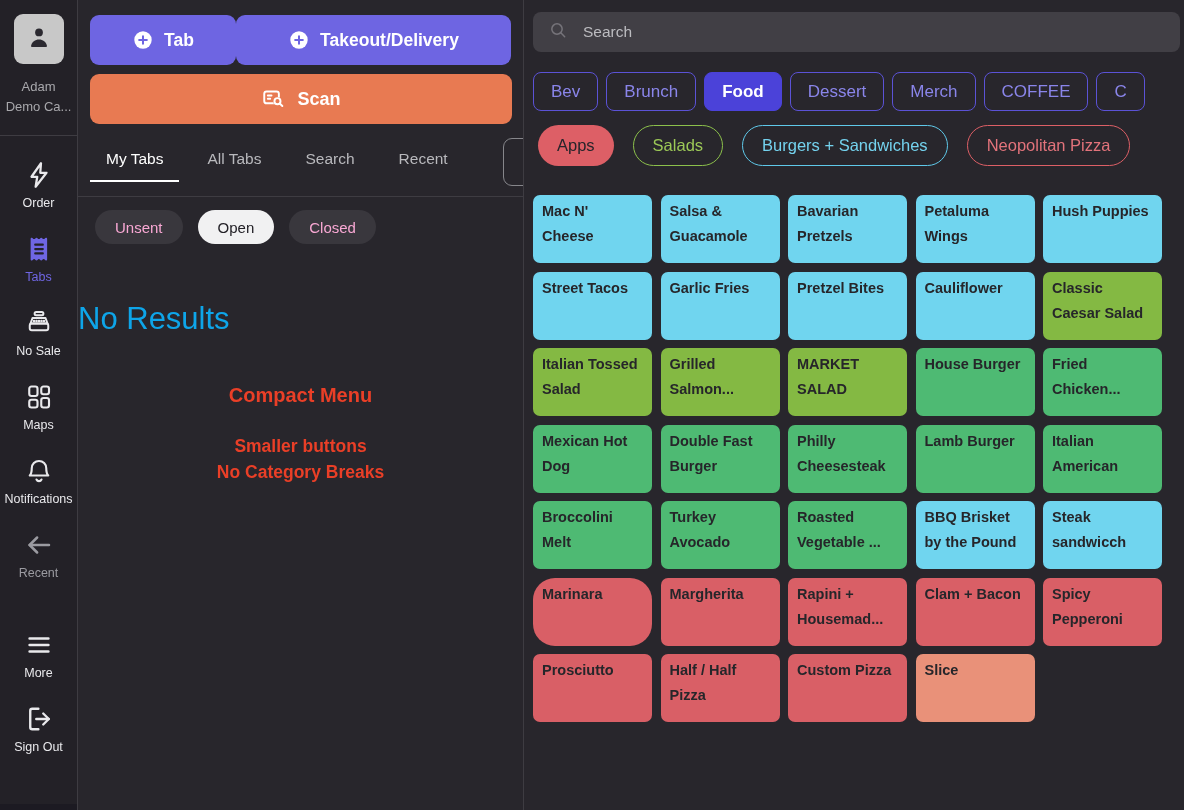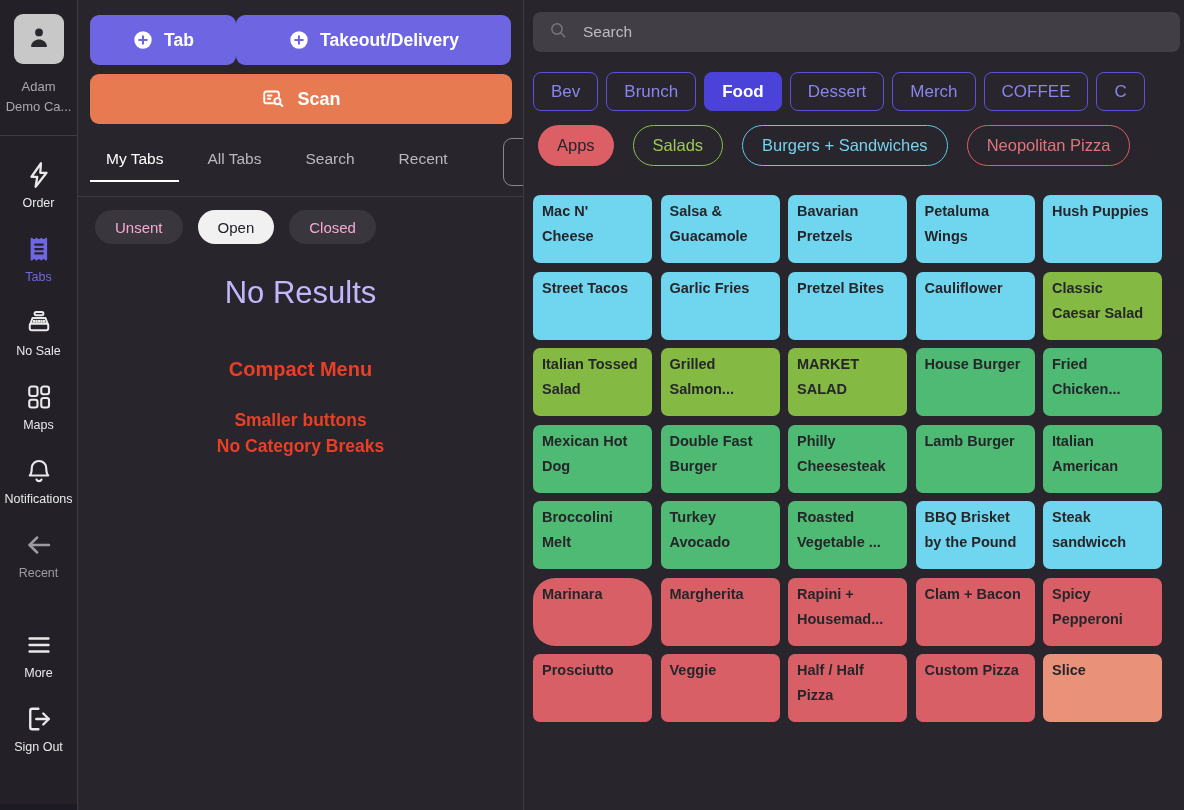--- a/index.html
+++ b/index.html
@@ -36,21 +36,21 @@
   .plus-ico svg, .scan-ico svg { width:22px; height:22px; display:block; }
   .scan-ico svg { width:26px; height:26px; }
   .tabs-row { display:flex; align-items:flex-end; margin:14px 12px 0; height:44px; gap:12px; }
   .mtab { color:#b9b9bd; font-size:15.5px; padding:0 16px 14px; cursor:pointer; white-space:nowrap; }
   .mtab.active { color:#fff; border-bottom:2.5px solid #fff; padding-bottom:12px; }
   .partial-box { position:absolute; top:138px; right:-14px; width:34px; height:48px; border:1px solid #86868b; border-radius:9px; cursor:pointer; background:transparent; }
   .mid-divider { border-bottom:1px solid #3e3c42; margin-top:14px; }
   .filters { display:flex; gap:15px; margin:13px 0 0 17px; }
   .fpill { height:34px; border-radius:17px; background:#39373d; color:#f9a8d4; font-size:15px; padding:0 20px; display:flex; align-items:center; border:none; font-family:inherit; cursor:pointer; }
   .fpill.active { background:#f1f1f2; color:#232127; }
-  .no-results { text-align:center; color:#c4b5fd; font-size:31px; margin-top:31px; }
+  .no-results { color:#0ea5e9; font-size:31px; margin-top:57px; }
   .anno { text-align:center; color:#ea3f27; font-weight:bold; }
   .anno1 { font-size:20px; margin-top:47px; }
   .anno2 { font-size:17.5px; margin-top:29px; }
   .anno3 { font-size:17.5px; margin-top:5px; }
   
   .menu-panel { flex:1; height:810px; background:#28262c; padding-left:9px; overflow:hidden; }
   .search-bar { margin-top:12px; width:647px; height:40px; background:#413f45; border-radius:8px; display:flex; align-items:center; padding:0 15px; gap:15px; cursor:text; }
   .search-bar svg { width:20px; height:20px; color:#76747a; }
   .search-ph { color:#bcbcc0; font-size:15.5px; }
   .cats { display:flex; gap:8px; margin-top:20px; white-space:nowrap; }
@@ -262,18 +262,17 @@
       <div class="tile" style="background: rgb(78, 186, 115);">Turkey Avocado</div>
       <div class="tile" style="background: rgb(78, 186, 115);">Roasted Vegetable ...</div>
       <div class="tile" style="background: rgb(112, 213, 239);">BBQ Brisket by the Pound</div>
       <div class="tile" style="background: rgb(112, 213, 239);">Steak sandwicch</div>
       <div class="tile" style="background: rgb(217, 95, 102); border-radius: 22px;">Marinara</div>
       <div class="tile" style="background: rgb(217, 95, 102);">Margherita</div>
       <div class="tile" style="background: rgb(217, 95, 102);">Rapini + Housemad...</div>
       <div class="tile" style="background: rgb(217, 95, 102);">Clam + Bacon</div>
       <div class="tile" style="background: rgb(217, 95, 102);">Spicy Pepperoni</div>
       <div class="tile" style="background: rgb(217, 95, 102);">Prosciutto</div>
-      <div class="tile" style="background: rgb(217, 95, 102);">Veggie</div>
       <div class="tile" style="background: rgb(217, 95, 102);">Half / Half Pizza</div>
       <div class="tile" style="background: rgb(217, 95, 102);">Custom Pizza</div>
       <div class="tile" style="background: rgb(233, 145, 121);">Slice</div>
     </div>
 </section>
 
 </body></html>

